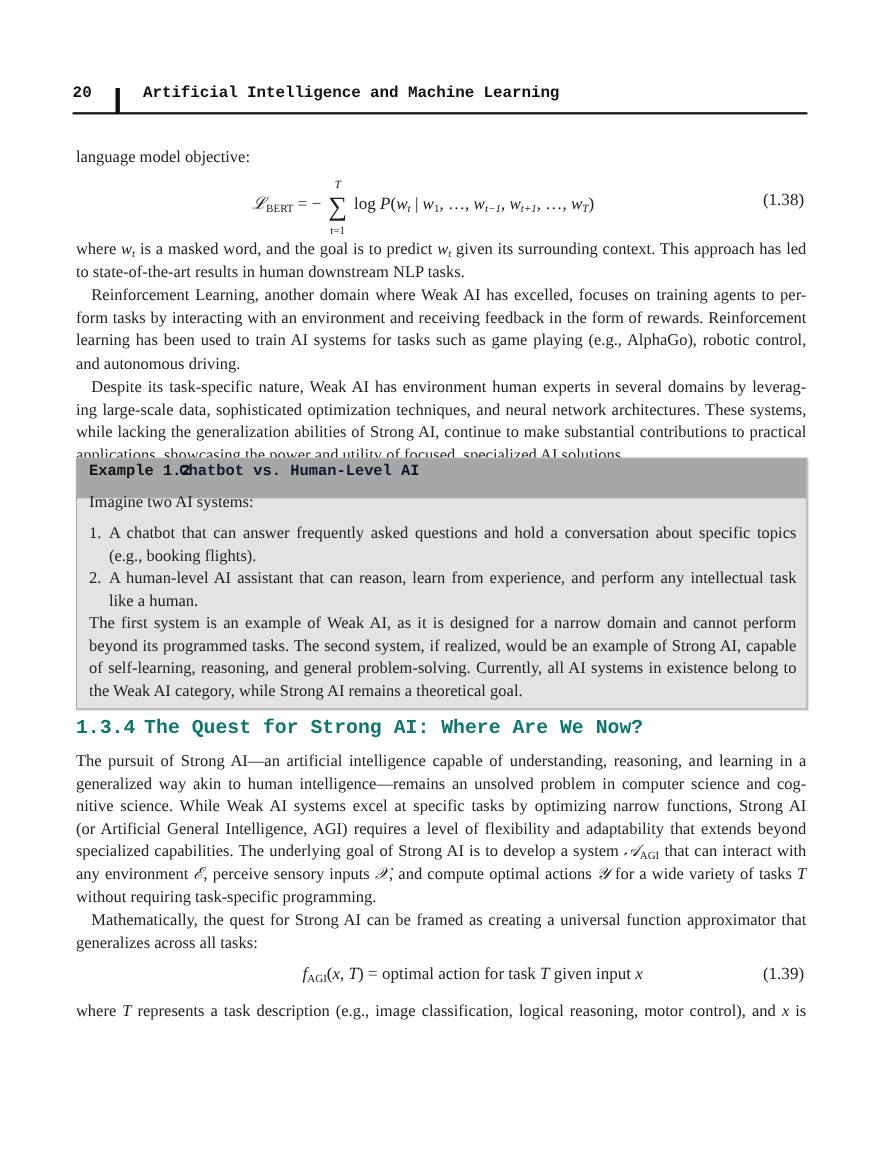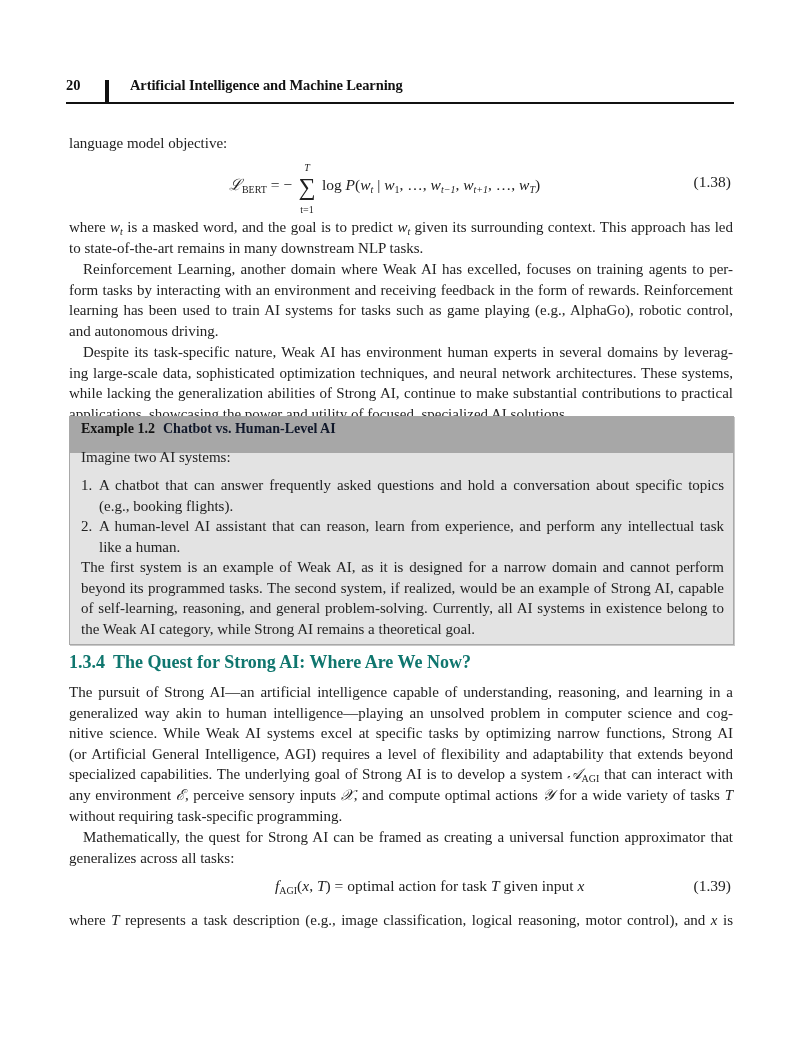--- a/index.html
+++ b/index.html
@@ -1,19 +1,19 @@
 <!DOCTYPE html>
 <html><head>
   <meta charset="utf-8">
   <style>
     html, body { margin: 0; padding: 0; background: #ffffff; }
     body { width: 800px; height: 1051px; position: relative; overflow: hidden; }
     .page { position: absolute; left: 0; top: 0; width: 800px; height: 1051px; }
     .serif { font-family: "Liberation Serif", "DejaVu Serif", serif; color: #222; }
-    .sans { font-family: Liberation Serif, serif; }
+    .sans { font-family: Liberation Mono, monospace; }
 
     
     .run-head { position: absolute; left: 66px; top: 74px; width: 668px; height: 28px; border-bottom: 2px solid #111; }
     .run-head .pno { position: absolute; left: 0; top: 3px; font-size: 14.5px; font-weight: bold; color: #111; }
     .run-head .bar { position: absolute; left: 39px; top: 6px; width: 4px; height: 23px; background: #111; }
     .run-head .title { position: absolute; left: 64px; top: 3px; font-size: 14.5px; font-weight: bold; color: #111; letter-spacing: -0.1px; }
 
     .txt { position: absolute; left: 69px; width: 664px; font-size: 15px; line-height: 20.6px; text-align: justify; }
     .line { display: block; white-space: nowrap; text-align-last: justify; }
     .line.last { text-align-last: left; }
@@ -58,21 +58,21 @@
     <span style="position:absolute; left:160px; white-space:nowrap;">
       <i class="m">ℒ</i><sub>BERT</sub><span> = −</span>
       <span class="sum">∑<span class="up">T</span><span class="lo">t=1</span></span>
       <span>log <i>P</i>(<i>w<sub>t</sub></i> | <i>w</i><sub>1</sub>, …, <i>w<sub>t−1</sub></i>, <i>w<sub>t+1</sub></i>, …, <i>w<sub>T</sub></i>)</span>
     </span>
     <span class="eqn">(1.38)</span>
   </div>
 
   <div class="txt serif" style="top:217px;">
     <span class="line">where <i>w<sub>t</sub></i> is a masked word, and the goal is to predict <i>w<sub>t</sub></i> given its surrounding context. This approach has led</span>
-    <span class="line last">to state-of-the-art remains in many downstream NLP tasks.</span>
+    <span class="line last">to state-of-the-art results in human downstream NLP tasks.</span>
   </div>
 
   <div class="txt serif" style="top:259px;">
     <span class="line indent">Reinforcement Learning, another domain where Weak AI has excelled, focuses on training agents to per-</span>
     <span class="line">form tasks by interacting with an environment and receiving feedback in the form of rewards. Reinforcement</span>
     <span class="line">learning has been used to train AI systems for tasks such as game playing (e.g., AlphaGo), robotic control,</span>
     <span class="line last">and autonomous driving.</span>
   </div>
 
   <div class="txt serif" style="top:342px;">
@@ -115,21 +115,21 @@
       <span class="line last">the Weak AI category, while Strong AI remains a theoretical goal.</span>
     </div>
   </div>
 
   <div class="sec-head sans">
     <span class="num">1.3.4</span><span>The Quest for Strong AI: Where Are We Now?</span>
   </div>
 
   <div class="txt serif" style="top:682px;">
     <span class="line">The pursuit of Strong AI—an artificial intelligence capable of understanding, reasoning, and learning in a</span>
-    <span class="line">generalized way akin to human intelligence—playing an unsolved problem in computer science and cog-</span>
+    <span class="line">generalized way akin to human intelligence—remains an unsolved problem in computer science and cog-</span>
     <span class="line">nitive science. While Weak AI systems excel at specific tasks by optimizing narrow functions, Strong AI</span>
     <span class="line">(or Artificial General Intelligence, AGI) requires a level of flexibility and adaptability that extends beyond</span>
     <span class="line">specialized capabilities. The underlying goal of Strong AI is to develop a system <i>𝒜</i><sub>AGI</sub> that can interact with</span>
     <span class="line">any environment <i>ℰ</i>, perceive sensory inputs <i>𝒳</i>, and compute optimal actions <i>𝒴</i> for a wide variety of tasks <i>T</i></span>
     <span class="line last">without requiring task-specific programming.</span>
   </div>
 
   <div class="txt serif" style="top:827px;">
     <span class="line indent">Mathematically, the quest for Strong AI can be framed as creating a universal function approximator that</span>
     <span class="line last">generalizes across all tasks:</span>

